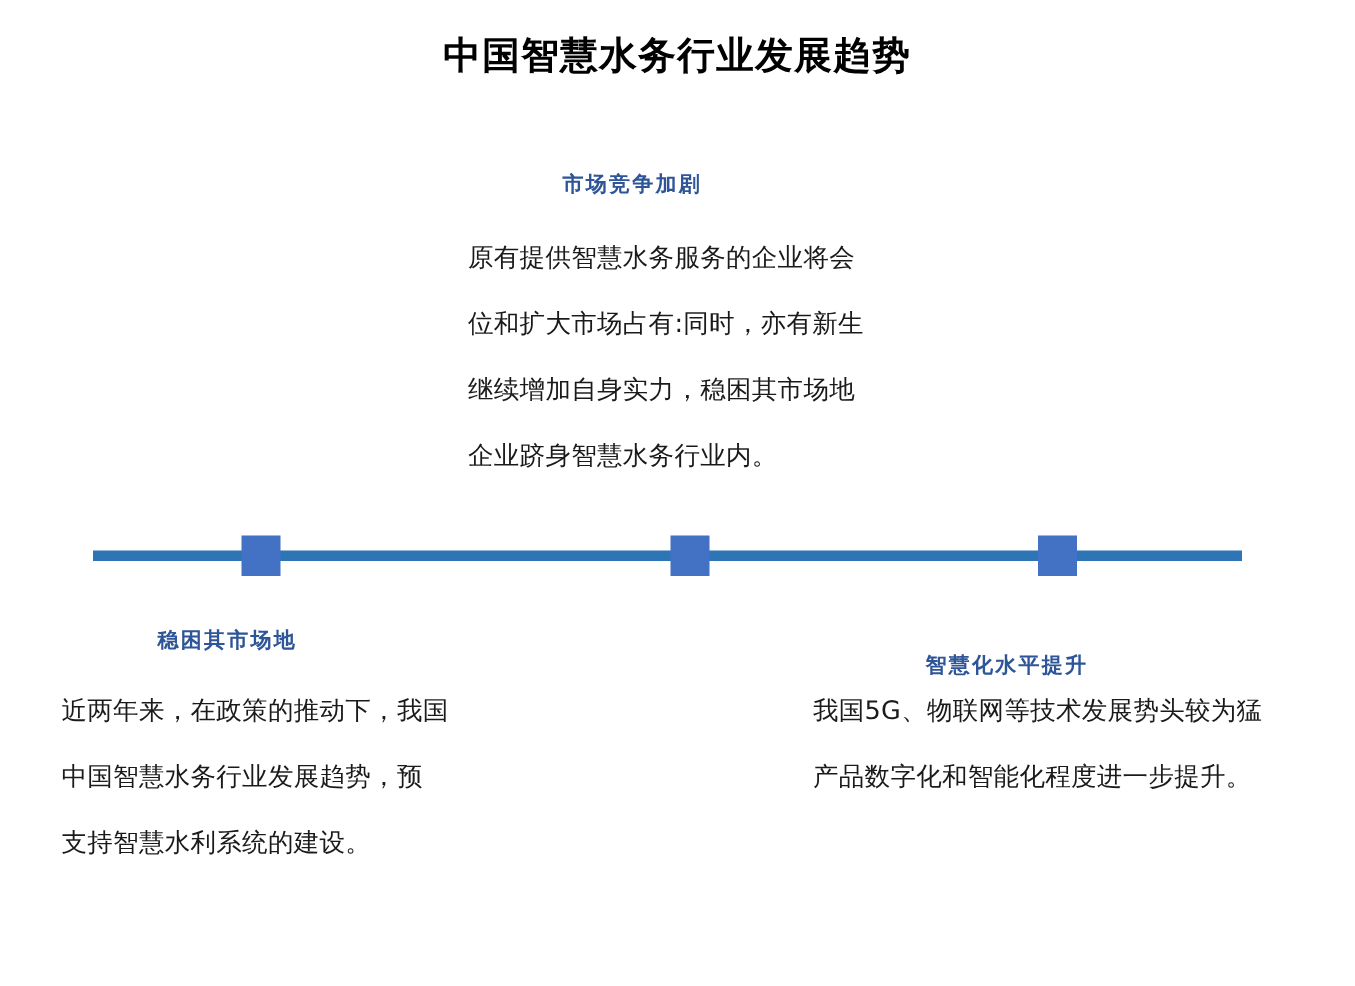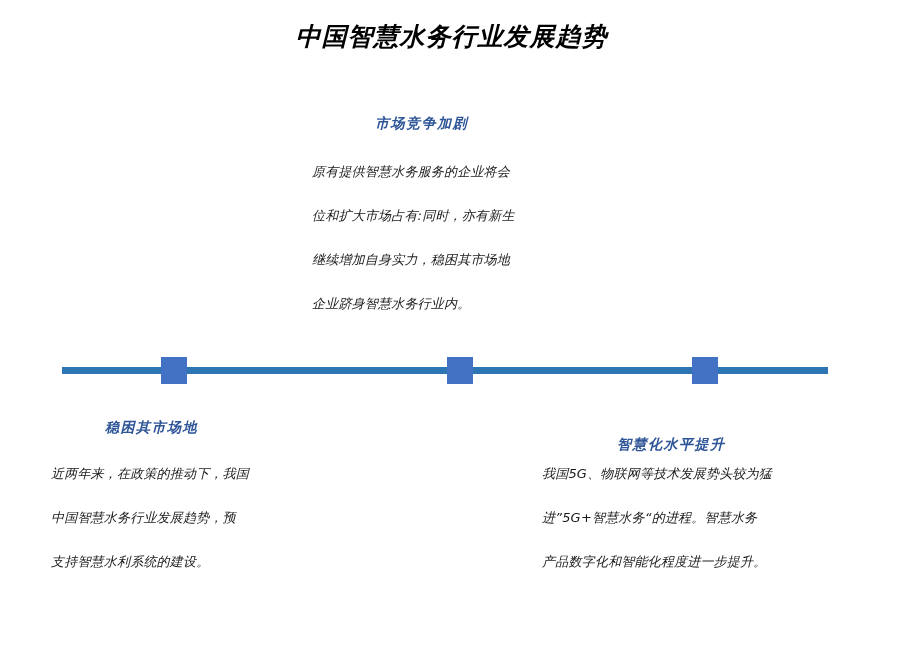--- a/index.html
+++ b/index.html
@@ -10,21 +10,20 @@
   body {
     font-family: "DejaVu Sans", "Liberation Sans", sans-serif;
     color: #000000;
   }
   #slide {
     position: relative;
     width: 903px;
     height: 657px;
     background: #ffffff;
     overflow: hidden;
-    font-style: italic;
   }
 
   
   .slide-title {
     position: absolute;
     left: 0;
     top: 20px;
     width: 903px;
     text-align: center;
     font-size: 25px;
@@ -45,29 +44,29 @@
     line-height: 30px;
     white-space: nowrap;
   }
   #heading-top    { left: 375px; top: 108px; }
   #heading-left   { left: 105px; top: 412px; }
   #heading-right  { left: 617px; top: 429px; }
 
   
   .body-text {
     position: absolute;
-    font-size: 13px;
+    font-size: 17px;
     color: #1a1a1a;
     line-height: 44px;
     letter-spacing: 0.2px;
   }
   .body-text .line { white-space: nowrap; display: block; }
 
   #para-top   { left: 312px; top: 150px; }
-  #para-left  { left: 41px;  top: 452px; margin-left: 10px; }
+  #para-left  { left: 41px;  top: 452px; }
   #para-right { left: 542px; top: 452px; }
 
   
   #timeline {
     position: absolute;
     left: 62px;
     top: 357px;
     width: 766px;
     height: 28px;
   }
@@ -118,17 +117,16 @@
   <div class="body-text" id="para-left">
     <span class="line">近两年来，在政策的推动下，我国</span>
     <span class="line">中国智慧水务行业发展趋势，预</span>
     <span class="line">支持智慧水利系统的建设。</span>
   </div>
 
   <div class="section-heading" id="heading-right">智慧化水平提升</div>
 
   <div class="body-text" id="para-right">
     <span class="line">我国5G、物联网等技术发展势头较为猛</span>
-    <span class="line">进”5G+智慧水务“的进程。智慧水务</span>
     <span class="line">产品数字化和智能化程度进一步提升。</span>
   </div>
 
 </div>
 
 </body></html>

